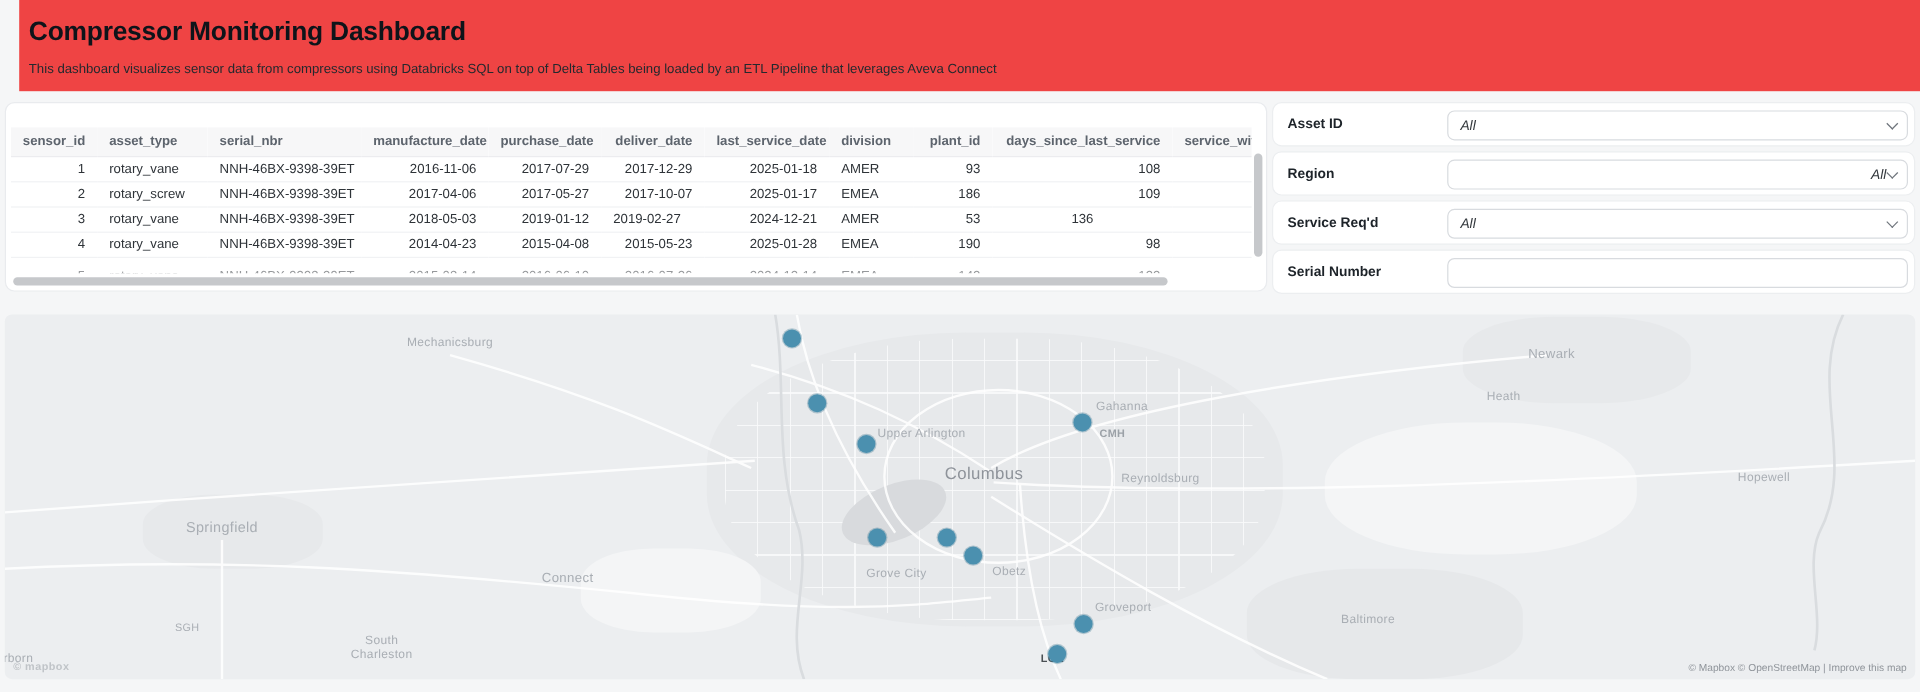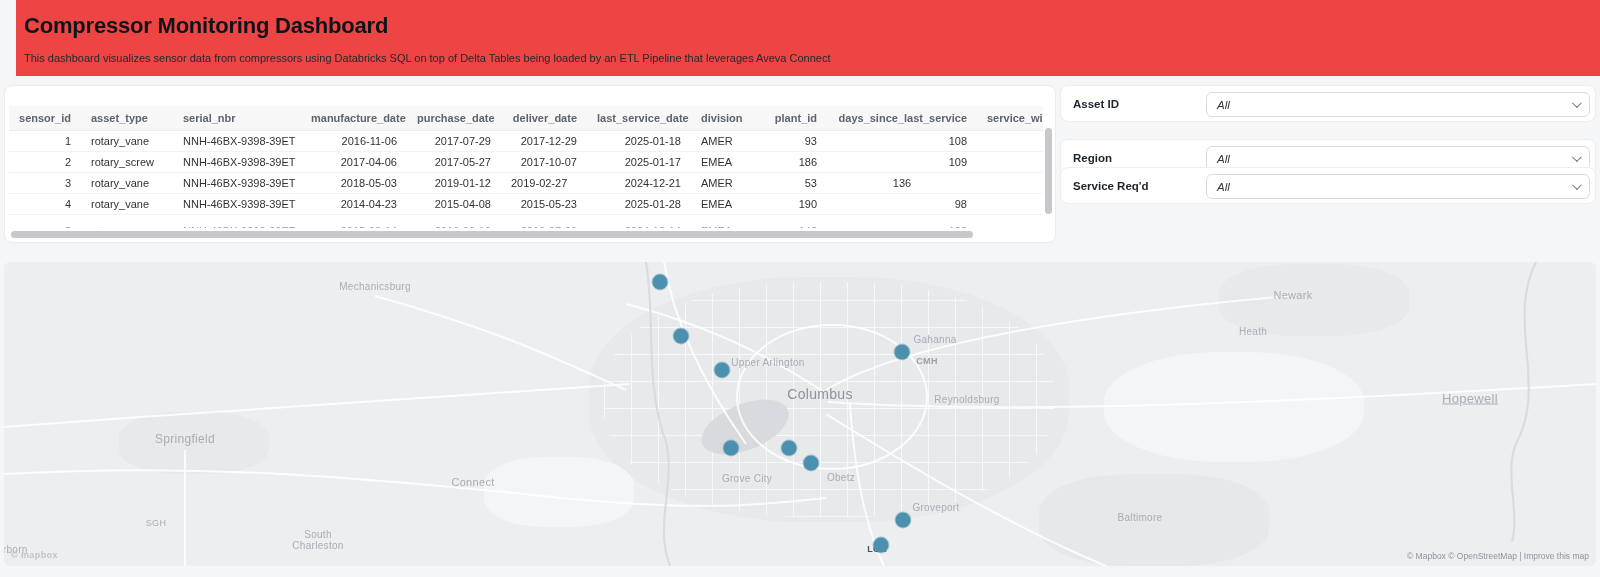--- a/index.html
+++ b/index.html
@@ -159,33 +159,37 @@
   </div>
 
   <div class="filter-panel">
       <div class="filter-card" style="top: 0px;">
         <div class="filter-label">Asset ID</div>
         <div class="filter-control">
           <span class="filter-value">All</span>
           <span class="chev"></span>
         </div>
       </div>
-      <div class="filter-card" style="top: 54px;">
+      <div class="filter-card" style="top: 41px; text-align: right;">
         <div class="filter-label">Region</div>
         <div class="filter-control">
           <span class="filter-value">All</span>
           <span class="chev"></span>
         </div>
       </div>
       <div class="filter-card" style="top: 82px;">
         <div class="filter-label">Service Req'd</div>
         <div class="filter-control">
           <span class="filter-value">All</span>
           <span class="chev"></span>
         </div>
+      </div>
+      <div class="filter-card" style="top: 123px;">
+        <div class="filter-label">Serial Number</div>
+        <input class="filter-input" type="text" placeholder="" style="">
       </div>
     </div>
 
   <div class="map-card">
 
     <div>
       <div class="patch" style="left:585px; top:15px; width:480px; height:245px; background:#e7e9eb; border-radius:45%;"></div>
       <div class="grid" style="left:600px; top:20px; width:450px; height:235px; border-radius:45%;"></div>
       <div class="patch" style="left:115px; top:150px; width:150px; height:62px; background:#e7e9eb; border-radius:40%;"></div>
       <div class="patch" style="left:1215px; top:2px; width:190px; height:72px; background:#e7e9eb; border-radius:40%;"></div>
@@ -225,21 +229,21 @@
         <div class="maplabel" style="left: 816px; top: 132px; font-size: 14px; color: rgb(142, 147, 154);">Columbus</div>
         <div class="maplabel" style="left: 931px; top: 77px; font-size: 10px;">Gahanna</div>
         <div class="maplabel" style="left: 923px; top: 99px; font-size: 9px; color: rgb(155, 161, 167); font-weight: 700;">CMH</div>
         <div class="maplabel" style="left: 963px; top: 137px; font-size: 10px;">Reynoldsburg</div>
         <div class="maplabel" style="left: 743px; top: 216px; font-size: 10px;">Grove City</div>
         <div class="maplabel" style="left: 837px; top: 215px; font-size: 10px;">Obetz</div>
         <div class="maplabel" style="left: 932px; top: 245px; font-size: 10px;">Groveport</div>
         <div class="maplabel" style="left: 873px; top: 287px; font-size: 9px; color: rgb(74, 80, 84); font-weight: 700;">LCK</div>
         <div class="maplabel" style="left: 1289px; top: 33px; font-size: 11px;">Newark</div>
         <div class="maplabel" style="left: 1249px; top: 69px; font-size: 10px;">Heath</div>
-        <div class="maplabel" style="left: 1466px; top: 136px; font-size: 13px; text-decoration: underline;">Hopewell</div>
+        <div class="maplabel" style="left: 1466px; top: 136px; font-size: 10px;">Hopewell</div>
         <div class="maplabel" style="left: 1136px; top: 255px; font-size: 10px;">Baltimore</div>
       </div>
     <div id="map-markers">
         <div class="marker" style="left: 656px; top: 20px; background: rgb(75, 144, 175);"></div>
         <div class="marker" style="left: 677px; top: 74px; background: rgb(75, 144, 175);"></div>
         <div class="marker" style="left: 718px; top: 108px; background: rgb(75, 144, 175);"></div>
         <div class="marker" style="left: 898px; top: 90px; background: rgb(75, 144, 175);"></div>
         <div class="marker" style="left: 727px; top: 186px; background: rgb(75, 144, 175);"></div>
         <div class="marker" style="left: 785px; top: 186px; background: rgb(75, 144, 175);"></div>
         <div class="marker" style="left: 807px; top: 201px; background: rgb(75, 144, 175);"></div>

